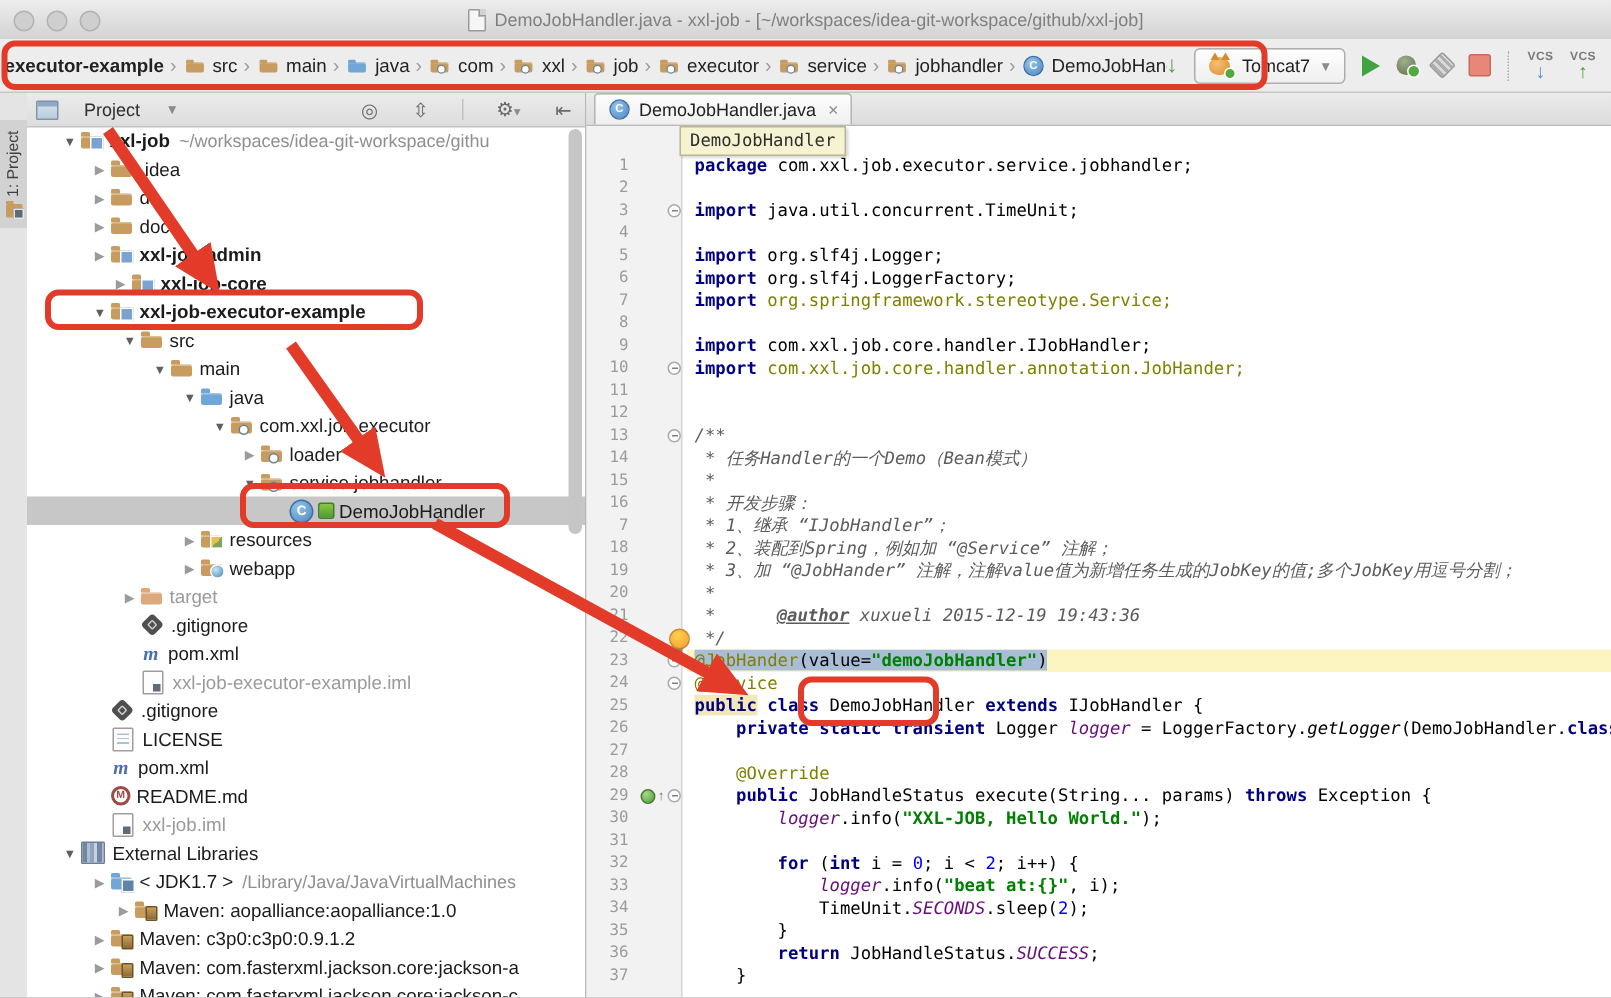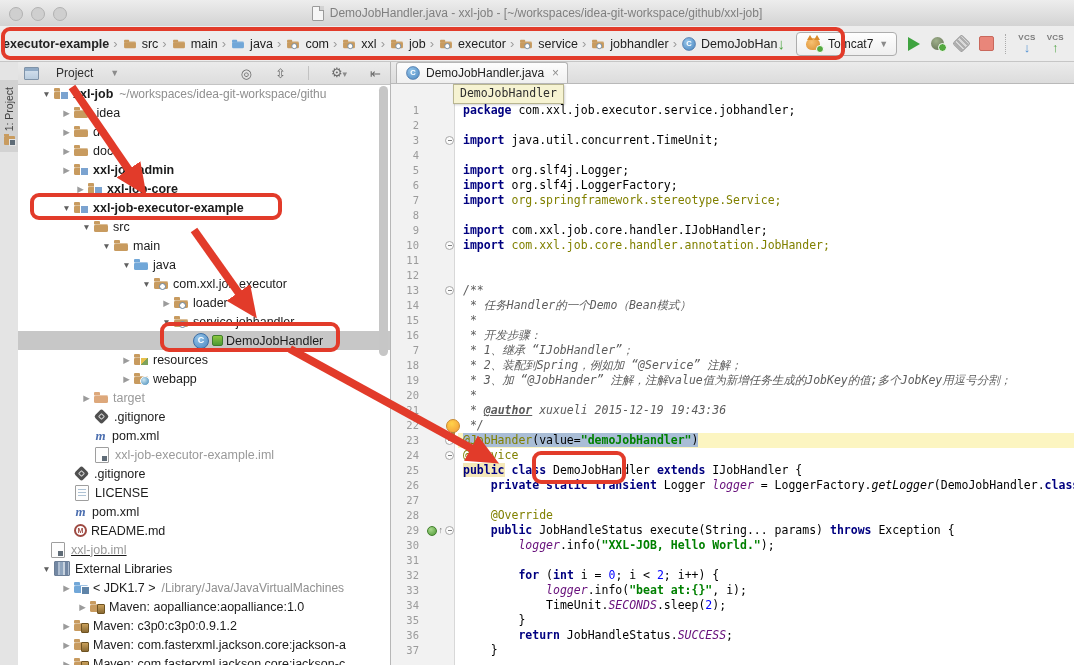--- a/index.html
+++ b/index.html
@@ -149,21 +149,21 @@
   .fold::after{content:"";position:absolute;left:1.5px;right:1.5px;top:3px;height:1px;background:#808080;}
   .gdot{width:8px;height:8px;border-radius:50%;border:1px solid #417f2c;flex:none;
         background:radial-gradient(circle at 35% 30%,#a8d88c,#4e9a35);}
   .uar{font-size:9px;color:#7b7b7b;font-weight:bold;line-height:9px;}
   .tk-k{color:#000080;font-weight:bold;}
   .tk-p{color:#000;}
   .tk-a{color:#808000;}
   .tk-str{color:#008000;font-weight:bold;}
   .tk-n{color:#0000ff;}
   .tk-c{color:#5c5c5c;font-style:italic;}
-  .tk-t{color:#5c5c5c;font-style:italic;font-weight:bold;text-decoration:underline;}
+  .tk-t{color:#5c5c5c;font-style:italic;font-weight:bold;text-decoration:underline;margin-left:34px;}
   .tk-fld{color:#660e7a;font-style:italic;}
   .tk-sf{color:#660e7a;font-style:italic;font-weight:normal;}
   .tk-m{color:#000;font-style:italic;}
   .tk-hlw{background:#f5e8b8;}
   .selx{background:#a9bdd6;}
 
   .hintbox{position:absolute;left:453px;top:84px;height:18px;z-index:12;background:#f6f3d2;
            border:1px solid #b9b691;padding:0 6px;font:11.5px/17px "DejaVu Sans Mono",monospace;color:#2e2e2e;
            box-shadow:1px 1px 2px rgba(0,0,0,.18);}
   .bulb{position:absolute;left:446px;top:419px;width:12px;height:12px;border-radius:50%;z-index:12;
@@ -439,21 +439,21 @@
         <div class="trow" style="padding-left: 42px;">
           <span class="arr none"></span>
           <span class="i imvn"></span>
           <span class="lbl">pom.xml</span>
         </div>
         <div class="trow" style="padding-left: 42px; text-align: right;">
           <span class="arr none"></span>
           <span class="i imd"></span>
           <span class="lbl">README.md</span>
         </div>
-        <div class="trow" style="padding-left: 18px; text-decoration: underline;">
+        <div class="trow" style="padding-left: 42px;">
           <span class="arr none"></span>
           <span class="i idoc diml"></span>
           <span class="lbl gray">xxl-job.iml</span>
         </div>
         <div class="trow" style="padding-left: 22px;">
           <span class="arr open"></span>
           <span class="i ilib"></span>
           <span class="lbl">External Libraries</span>
         </div>
         <div class="trow" style="padding-left: 42px;">

